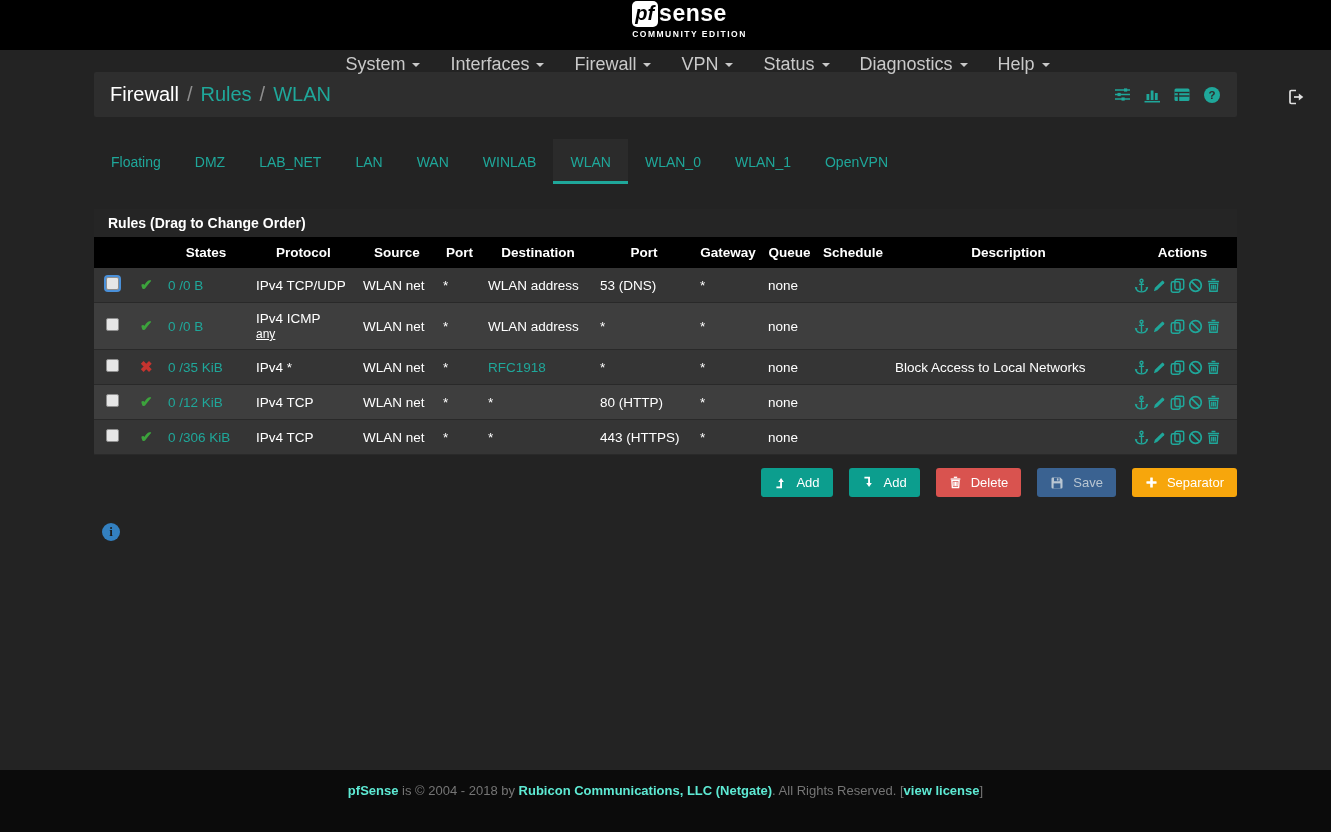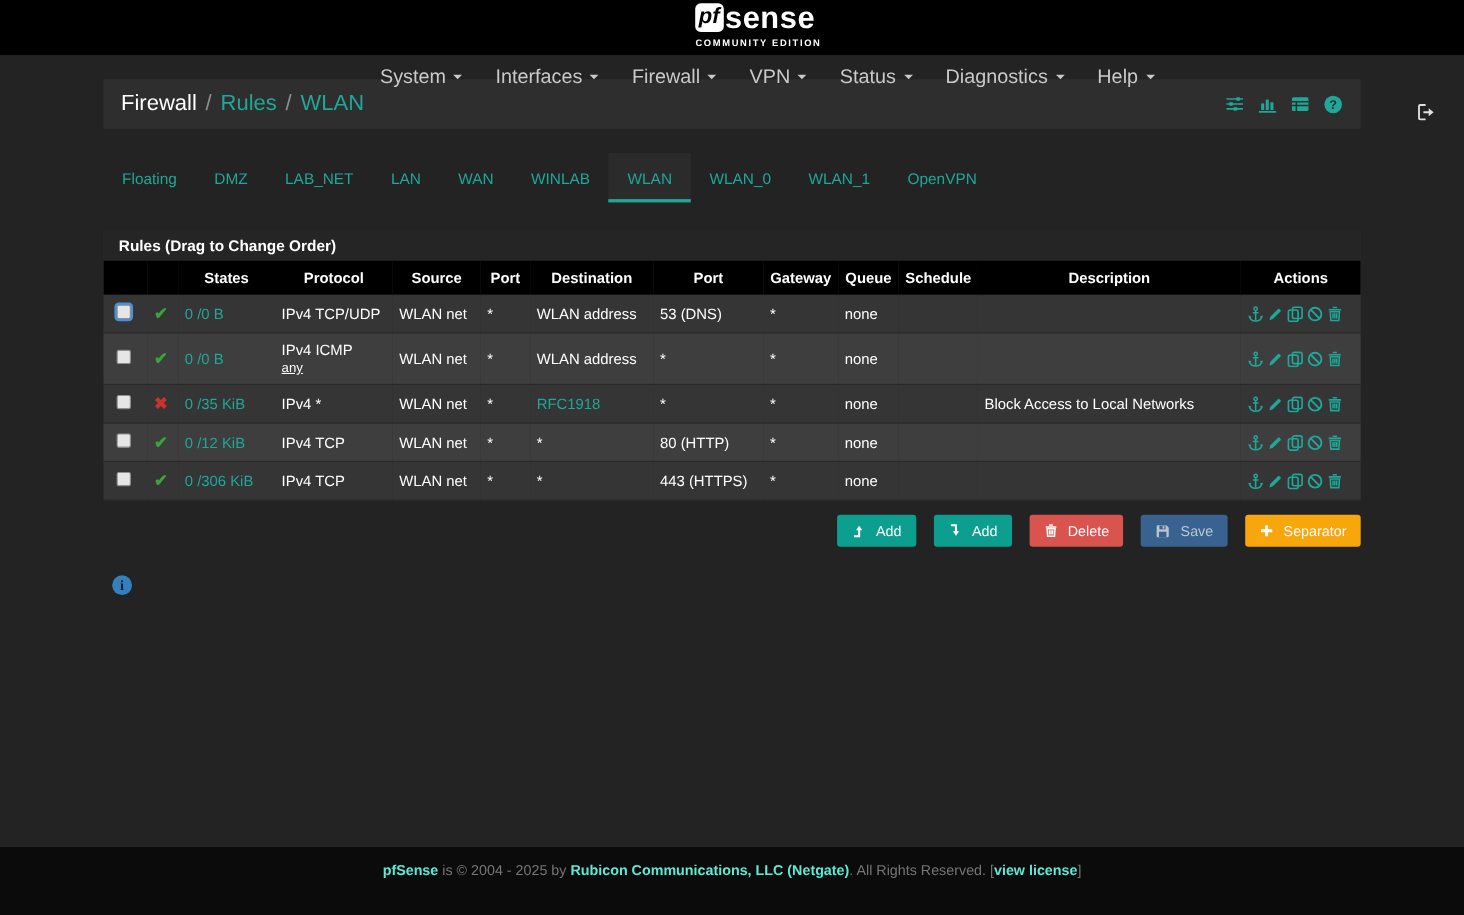--- a/index.html
+++ b/index.html
@@ -12,21 +12,21 @@
     --btn-blue:#3a6291; --btn-orange:#f7a60c; --check:#3ca33c;
     --cross:#c5342f; --info:#3380c0;
   }
   
   .navbar { height:50px; background:#000; display:flex; align-items:center;
             padding:0 26px 0 90px;flex-direction:column; }
   .logo { display:flex; flex-direction:column; margin-right:16px; cursor:pointer; }
   .logo-top { display:flex; align-items:center; }
   .pf-box { background:#fff; color:#000; font-style:italic; font-weight:bold;
             font-size:20px; line-height:25px; padding:0 4px 1px 3px; border-radius:5px; }
-  .logo-sense { color:#fff; font-weight:bold; font-size:28px; letter-spacing:.5px; margin-left:1px; }
+  .logo-sense { color:#fff; font-weight:bold; font-size:23px; letter-spacing:.5px; margin-left:1px; }
   .logo-edition { color:#fff; font-size:8.5px; font-weight:bold; letter-spacing:1.5px; margin-top:2px; }
   .nav-items { display:flex; list-style:none; margin:0; padding:0; }
   .nav-item { color:#c9c9c9; font-size:18px; padding:0 15px; cursor:pointer;
               display:flex; align-items:center; height:50px; }
   .caret { width:0; height:0; border-left:4px solid transparent; border-right:4px solid transparent;
            border-top:4px solid #c9c9c9; margin-left:7px; margin-top:2px; }
   .navbar-right { margin-left:auto; display:flex; align-items:center; cursor:pointer; }
   
   .container { width:1143px; margin:0 auto; }
   .breadcrumb-bar { margin-top:22px; background:#2e2e2e; height:45px; display:flex;
@@ -667,14 +667,14 @@
         <span>Separator</span>
       </button>
     </div>
 
   <div class="info-row">
     <div class="info-icon">i</div>
   </div>
 </div>
 
 <div class="footer">
-  <div id="footer-segments"><span class="f-link">pfSense</span><span class="f-muted"> is © 2004 - 2025 by </span><span class="f-link">Rubicon Communications, LLC (Netgate)</span><span class="f-muted">. All Rights Reserved. </span><span class="f-muted">[</span><span class="f-link">view license</span><span class="f-muted">]</span></div>
+  <div id="footer-segments"><span class="f-link">pfSense</span><span class="f-muted"> is © 2004 - 2018 by </span><span class="f-link">Rubicon Communications, LLC (Netgate)</span><span class="f-muted">. All Rights Reserved. </span><span class="f-muted">[</span><span class="f-link">view license</span><span class="f-muted">]</span></div>
 </div>
 
 </body></html>

